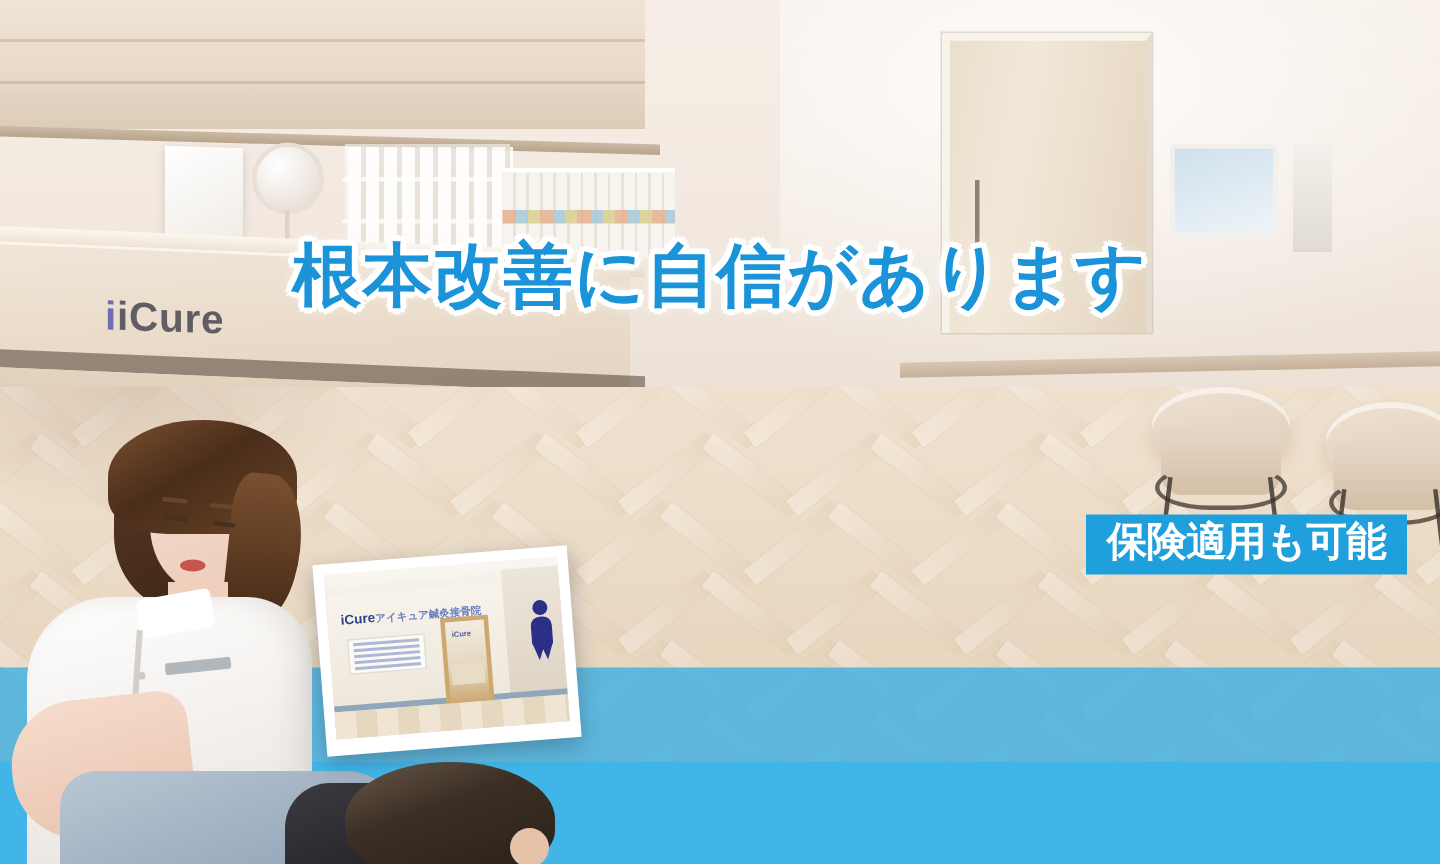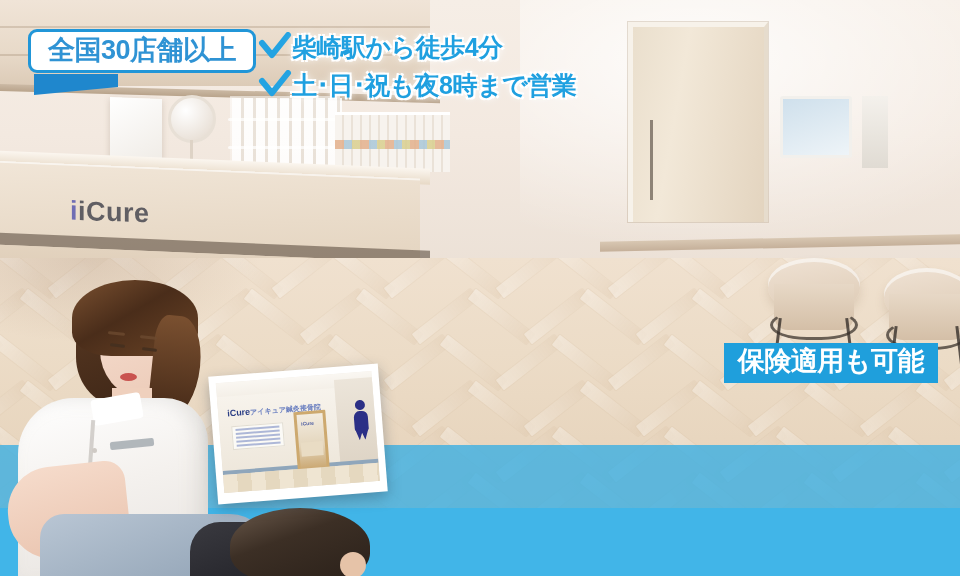--- a/index.html
+++ b/index.html
@@ -603,47 +603,24 @@
       </div>
       <div class="person">
         <div class="ph"></div>
           <div class="pb"></div>
           <div class="pl"></div>
       </div>
       <div class="floorc"></div>
     </div>
   </div>
 
-  <div class="badge">
-    <div class="tail"></div>
-    <div class="box">
-      <div class="t">全国30店舗以上</div>
-    </div>
-  </div>
-
-  <div class="checks">
-    <div class="chk-row">
-      <span class="chk-ico">
-        <svg viewBox="0 0 34 30" width="34" height="30" aria-hidden="true">
-          <path d="M4 11 L14 23 L30 3" fill="none" stroke="#23a3e2" stroke-width="6" stroke-linecap="round" stroke-linejoin="round"></path>
-        </svg>
-      </span>
-      <span class="chk-txt">柴崎駅から徒歩4分</span>
-    </div>
-    <div class="chk-row">
-      <span class="chk-ico">
-        <svg viewBox="0 0 34 30" width="34" height="30" aria-hidden="true">
-          <path d="M4 11 L14 23 L30 3" fill="none" stroke="#23a3e2" stroke-width="6" stroke-linecap="round" stroke-linejoin="round"></path>
-        </svg>
-      </span>
-      <span class="chk-txt">土･日･祝も夜8時まで営業</span>
-    </div>
-  </div>
+
 
   <div class="headline">
+    <div class="hl2">根本改善に自信があります</div>
   </div>
 
   <div class="pills">
     <div class="pill">保険適用も可能</div><br>
   </div>
 
   <div class="band-wrap">
     
     
     

